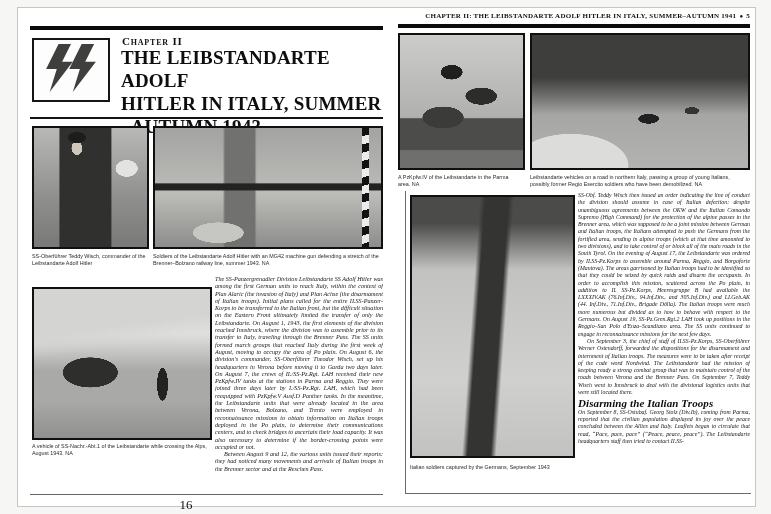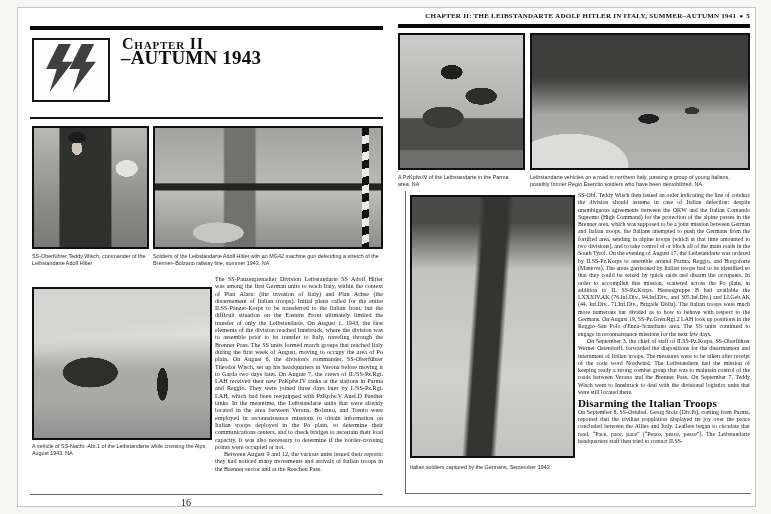--- a/index.html
+++ b/index.html
@@ -15,21 +15,21 @@
   .bar{background:#0b0b0b;}
   .hairline{background:#141414;}
   .thinline{background:#666;}
 
   
   .ss-box{
     left:32px;top:38px;width:74px;height:60px;border:2px solid #151515;background:#fdfdfd;
     display:flex;align-items:center;justify-content:center;
   }
   .chapter-label{
-    left:122px;top:35px;font-size:16px;font-weight:bold;font-variant:small-caps;
+    left:122px;top:35px;font-size:11px;font-weight:bold;font-variant:small-caps;
     letter-spacing:0.8px;color:#111;
   }
   .book-title{
     left:121px;top:46px;width:268px;font-size:19px;font-weight:bold;line-height:23px;
     letter-spacing:0.2px;color:#0e0e0e;
   }
 
   
   .photo{border:2px solid #101010;background:#9a9a9a;overflow:hidden;}
   .ph-wisch{
@@ -80,61 +80,63 @@
       linear-gradient(to bottom, #4b4b4a 0 10%, rgba(0,0,0,0) 28%),
       linear-gradient(#b9b9b7, #d0d0ce 70%, #c2c2c0);
   }
 
   
   .caption{
     font-family:"Liberation Sans", sans-serif;font-size:5.4px;line-height:6.6px;
     color:#2b2b2b;
   }
   .bodycol{
-    text-align:justify;overflow:hidden;color:#161616;
+    text-align:justify;overflow:hidden;color:#161616;font-style:italic;
   }
   .bodycol p{margin:0;}
   .body-left{left:215px;top:276px;width:168px;height:214px;font-size:6.15px;line-height:7.3px;}
   .body-right{left:578px;top:192px;width:172px;height:301px;font-size:5.85px;line-height:7.3px;}
   .p-indent{text-indent:9px;}
   .section-heading{
     font-size:11px;font-weight:bold;margin:4px 0 1px 0;color:#0e0e0e;letter-spacing:0.1px;
   }
 
   
   .running-header{
     left:400px;top:12px;width:350px;text-align:right;font-size:7px;font-weight:bold;
     letter-spacing:0.25px;color:#111;white-space:nowrap;
   }
   .running-header .sep{margin:0 3px;font-size:6px;}
   .l-frame{
     left:405px;top:191px;width:345px;height:302px;
     border-left:1px solid #6a6a6a;border-bottom:1px solid #6a6a6a;
   }
-  .folio-left{left:176px;top:497px;width:20px;text-align:center;font-size:10px;color:#111;}
+  .folio-left{left:176px;top:497px;width:20px;text-align:center;font-size:13px;color:#111;}
 </style>
 </head>
 <body>
 
 <div class="abs sheet"></div>
 
 <div class="abs bar" style="left:30px;top:26px;width:353px;height:4px;"></div>
 
 <div class="abs ss-box">
   <span>
     <svg width="64" height="52" viewBox="0 0 72 58">
       <polygon fill="#3f3f3e" points="22,2 36,2 26,22 38,22 12,56 20,30 8,30"></polygon>
       <polygon fill="#3f3f3e" points="48,2 62,2 52,22 64,22 38,56 46,30 34,30"></polygon>
     </svg>
   </span>
 </div>
 
 <div class="abs chapter-label">Chapter II</div>
 
 <div class="abs book-title">
+  <span style="display:block">THE LEIBSTANDARTE ADOLF</span>
+  <span style="display:block">HITLER IN ITALY, SUMMER</span>
   <span style="display:block">–AUTUMN 1943</span>
 </div>
 
 <div class="abs hairline" style="left:30px;top:117px;width:353px;height:2px;"></div>
 
 <div class="abs photo ph-wisch" style="left:32px;top:126px;width:113px;height:119px;"></div>
 <div class="abs photo ph-mg42" style="left:153px;top:126px;width:226px;height:119px;">
   <div class="abs stripe-pole"></div>
 </div>
 

